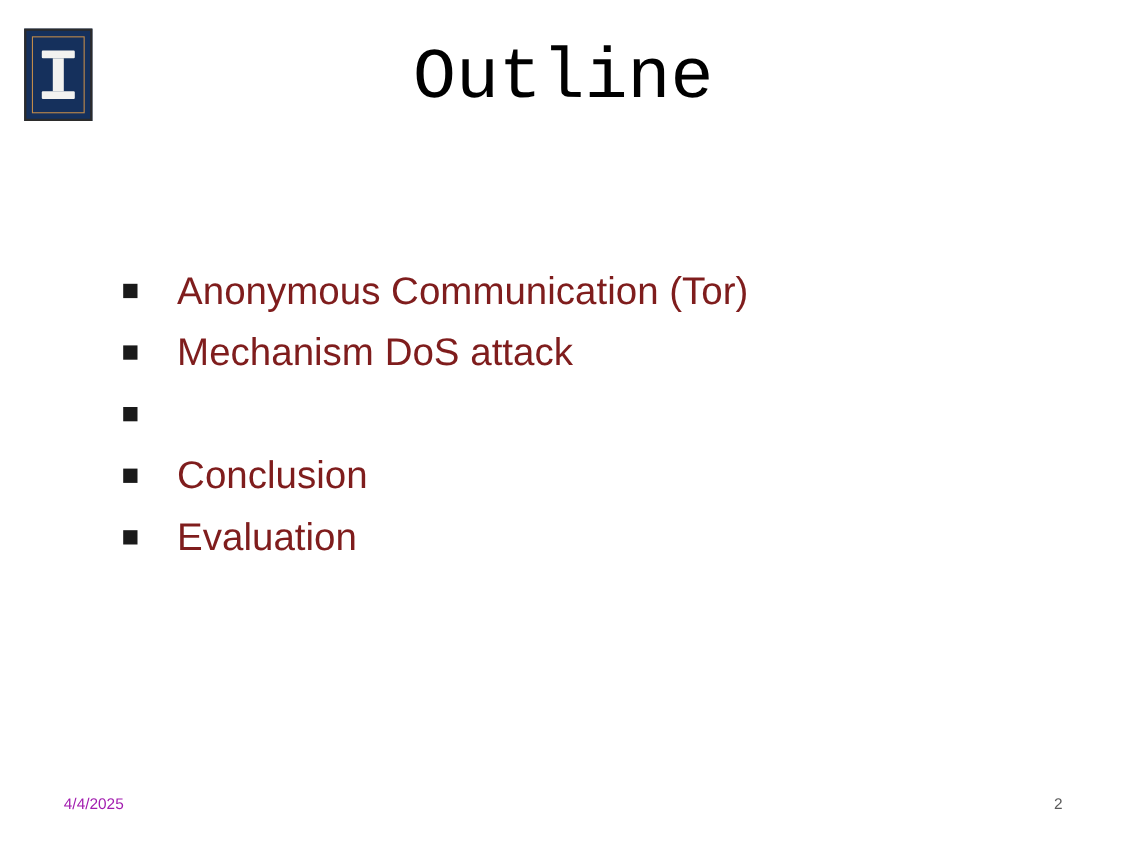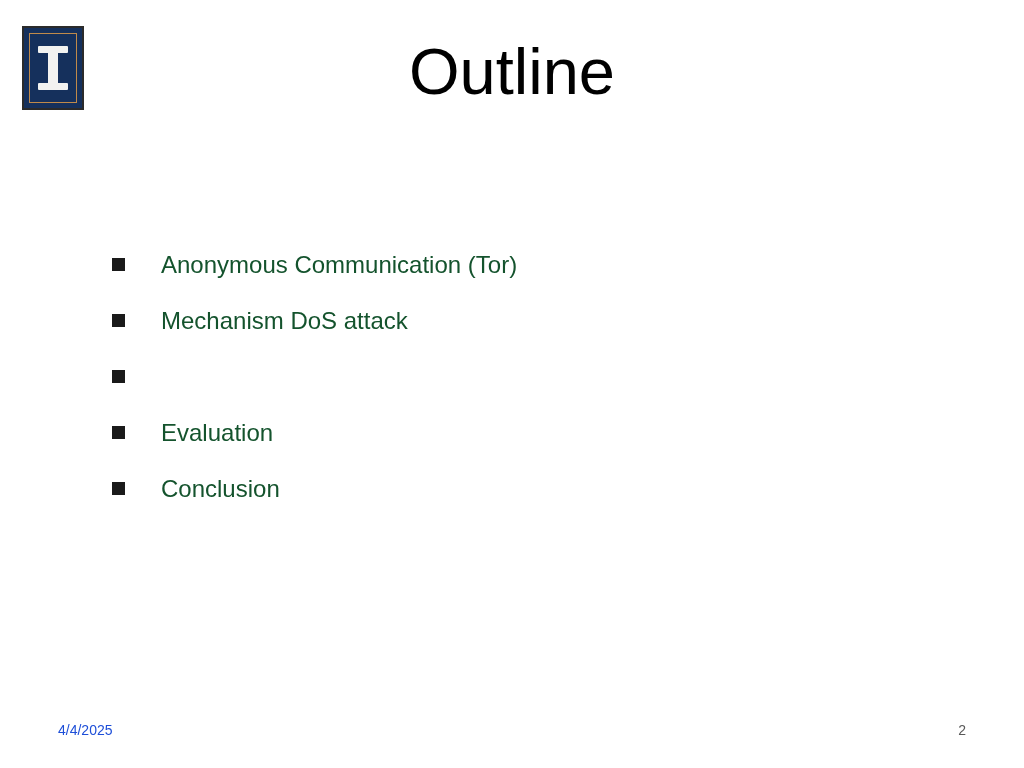--- a/index.html
+++ b/index.html
@@ -59,21 +59,21 @@
     width: 10px;
     height: 30px;
     background: #f2f2f0;
   }
   .title {
     position: absolute;
     left: 0;
     top: 36px;
     width: 1024px;
     text-align: center;
-    font-family: Liberation Sans, sans-serif;
+    font-family: Liberation Mono, monospace;
     font-size: 65px;
     line-height: 1.1;
     color: #000000;
     font-weight: normal;
   }
   .bullets {
     position: absolute;
     left: 112px;
     top: 242px;
     width: 800px;
@@ -86,32 +86,32 @@
   }
   .bullet-marker {
     width: 13px;
     height: 13px;
     background: #1a1a1a;
     margin-top: 16px;
     margin-right: 36px;
     flex: none;
   }
   .bullet-text {
-    font-size: 24px;
+    font-size: 35px;
     line-height: 46px;
-    color: #14532d;
+    color: #7f1d1d;
     font-family: "Liberation Sans", sans-serif;
     white-space: nowrap;
   }
   .footer-date {
     position: absolute;
     left: 58px;
     bottom: 30px;
     font-size: 14px;
-    color: #1d4ed8;
+    color: #a21caf;
   }
   .footer-page {
     position: absolute;
     right: 58px;
     bottom: 30px;
     font-size: 14px;
     color: #595959;
   }
 </style>
 </head>
@@ -138,24 +138,24 @@
     </div>
     <div class="bullet-row">
       <span class="bullet-marker"></span>
       <span class="bullet-text">Mechanism DoS attack</span>
     </div>
     <div class="bullet-row">
       <span class="bullet-marker"></span>
     </div>
     <div class="bullet-row">
       <span class="bullet-marker"></span>
-      <span class="bullet-text">Evaluation</span>
+      <span class="bullet-text">Conclusion</span>
     </div>
     <div class="bullet-row">
       <span class="bullet-marker"></span>
-      <span class="bullet-text">Conclusion</span>
+      <span class="bullet-text">Evaluation</span>
     </div>
   </div>
 
   <div class="footer-date">4/4/2025</div>
   <div class="footer-page">2</div>
 
 </div>
 
 </body></html>

